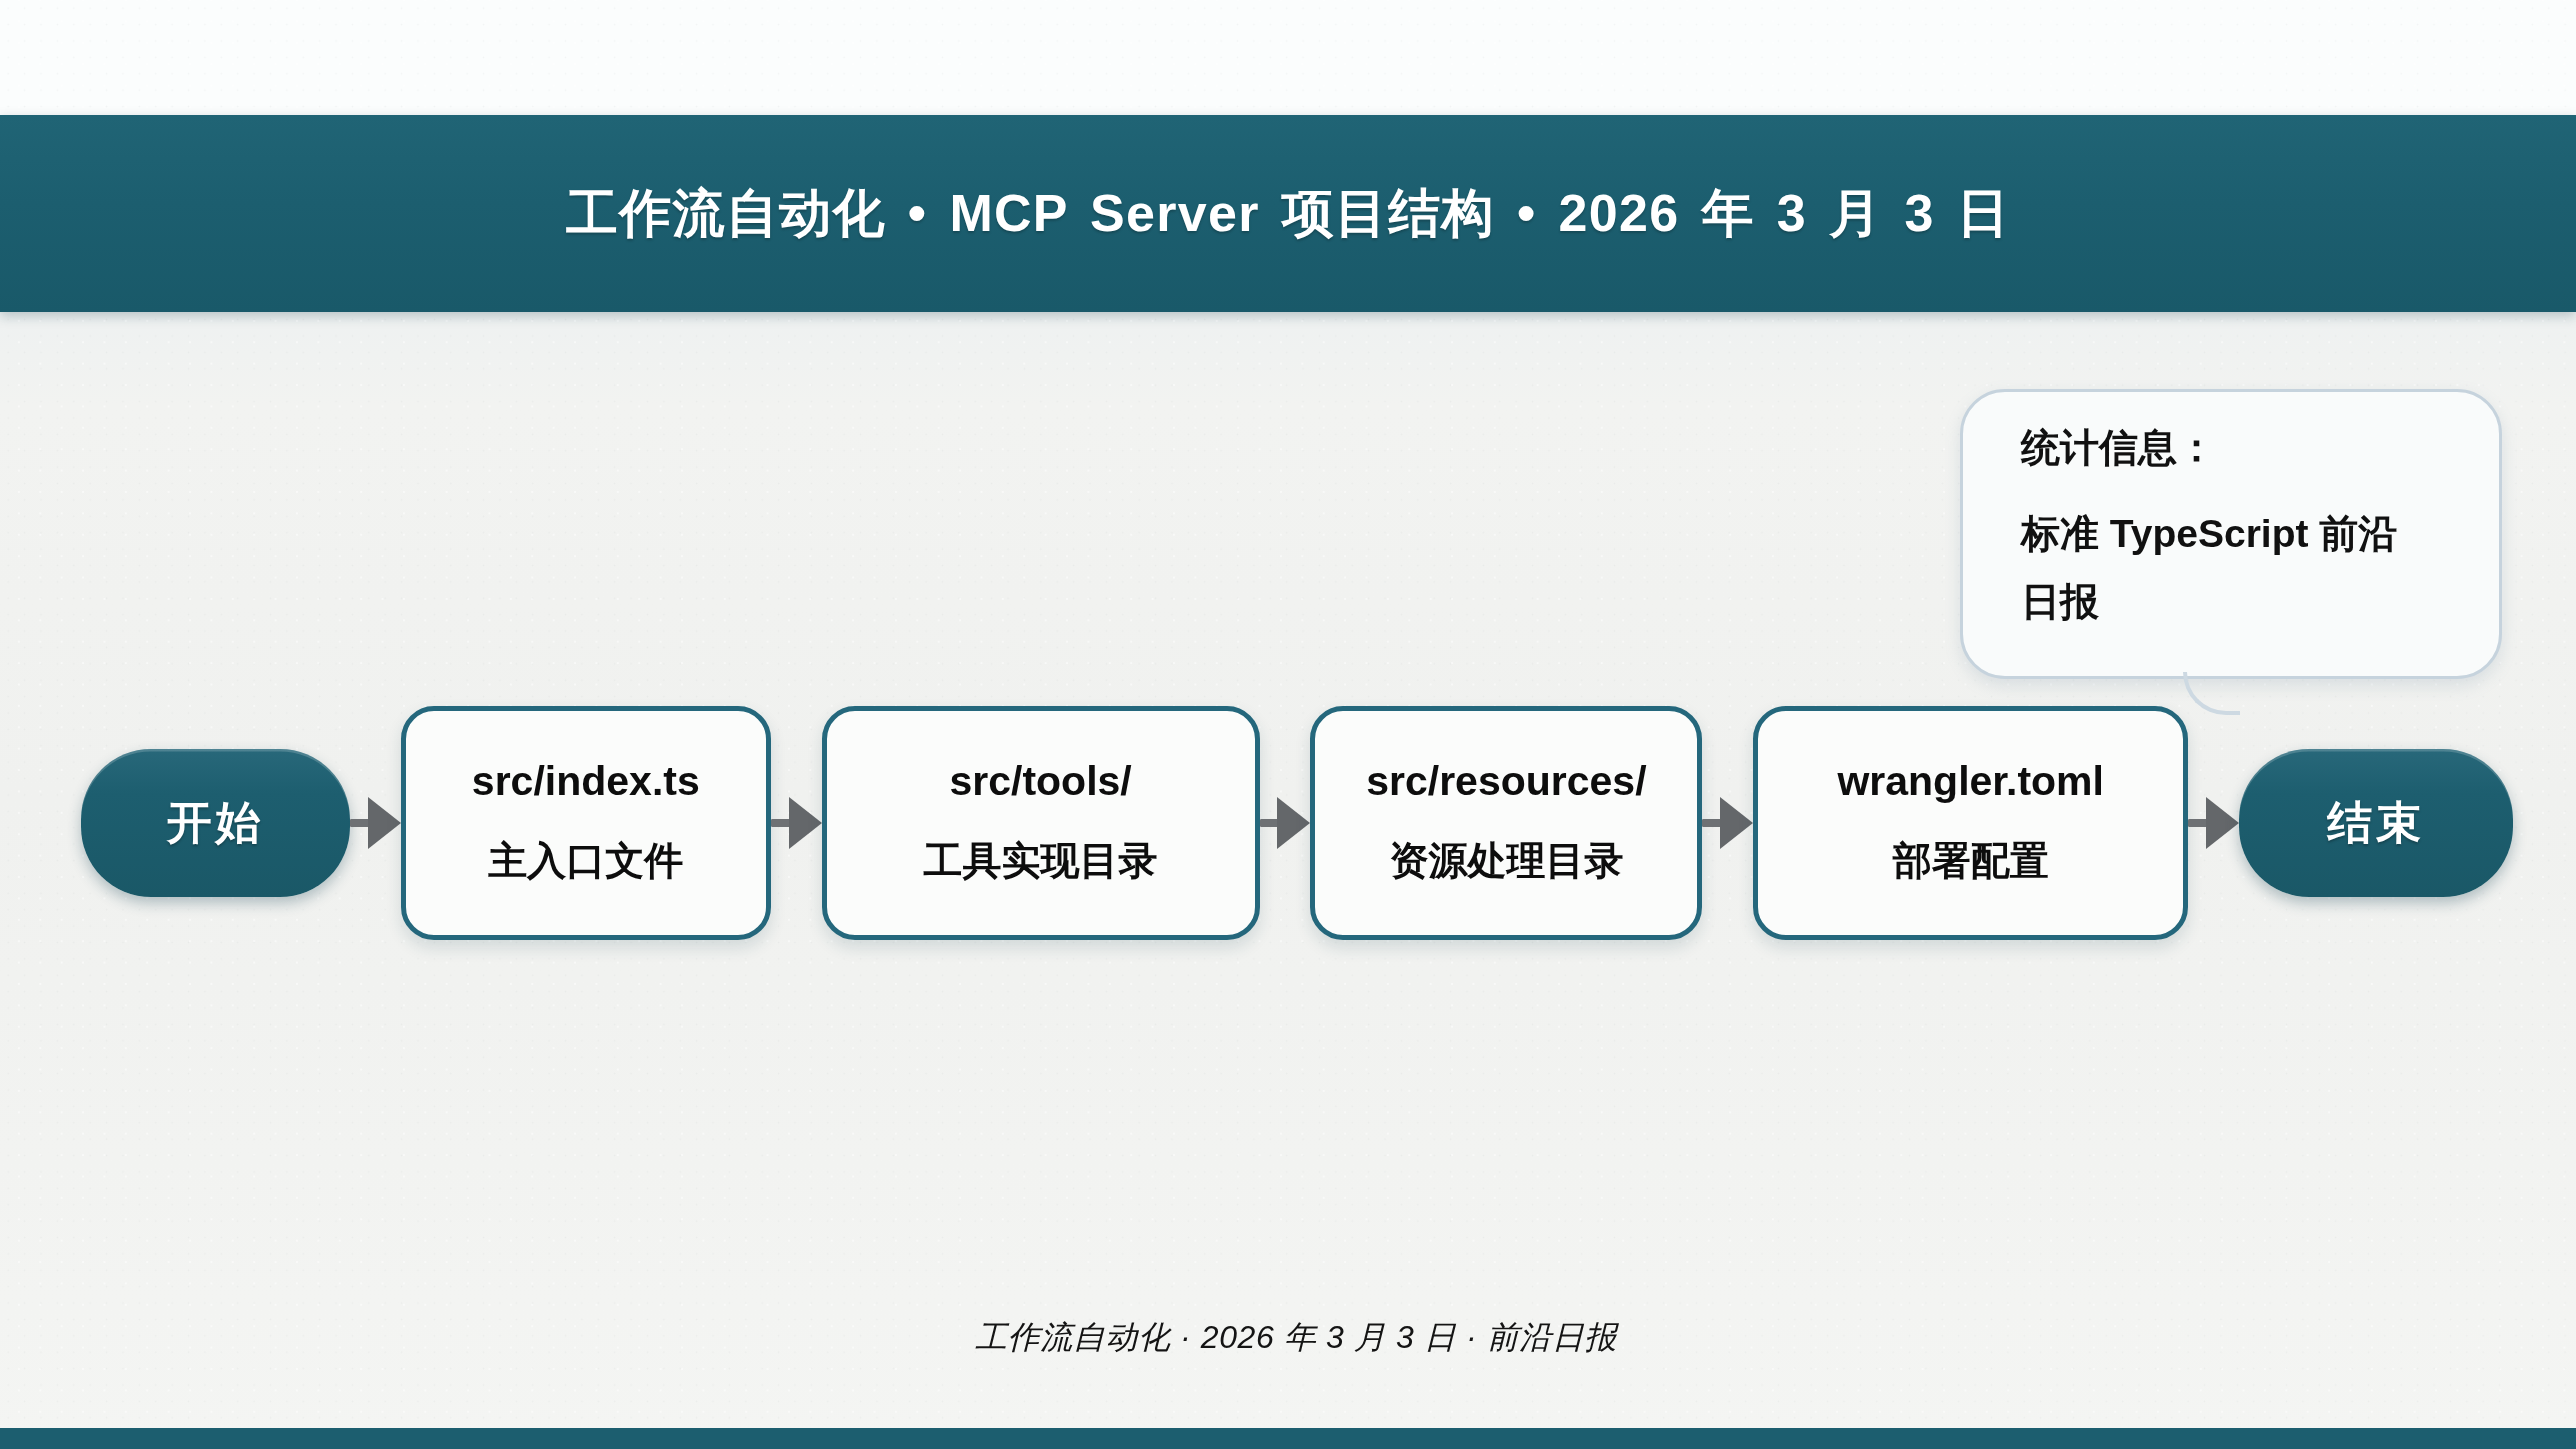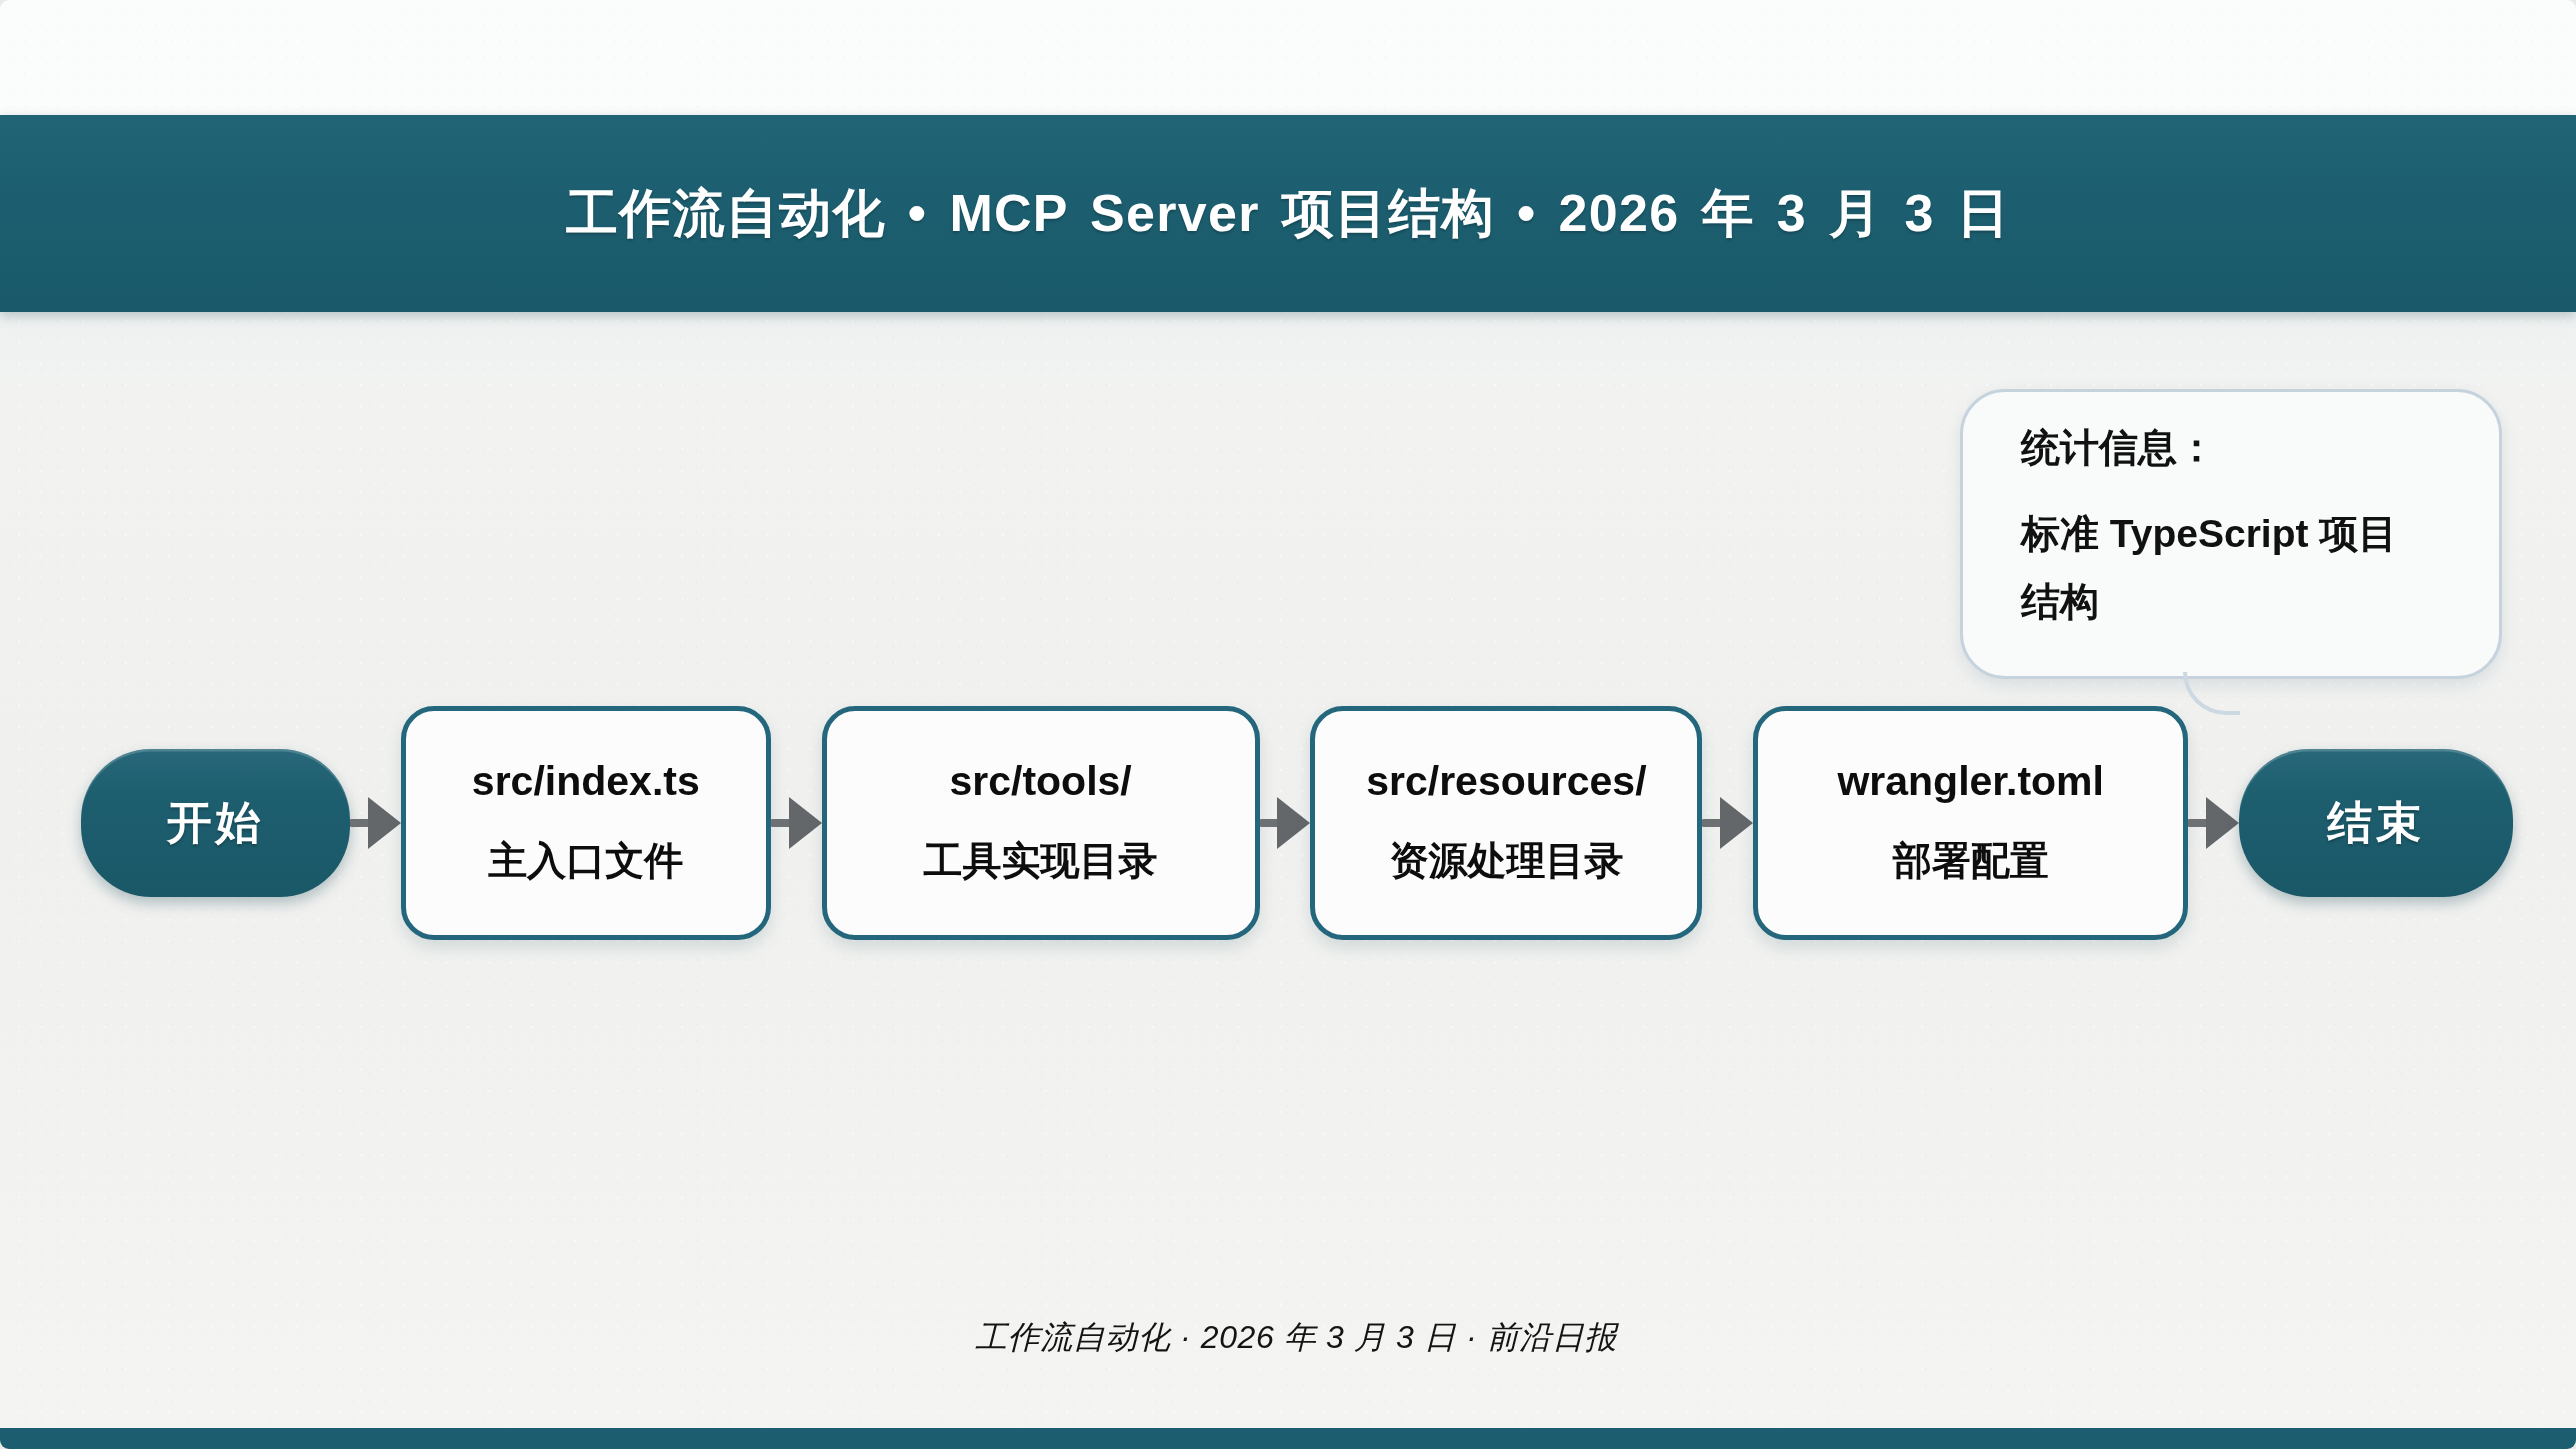--- a/index.html
+++ b/index.html
@@ -13,21 +13,20 @@
     width: 2576px;
     height: 1449px;
     overflow: hidden;
     background:
       linear-gradient(180deg,
         #fbfdfd 0%, #fbfdfd 7.9%,
         #eef1f1 8%, #eef1f1 21%,
         #f2f3f1 28%, #f0f1ef 55%,
         #f2f3f1 80%, #f4f5f3 100%);
     color: #131313;
-    border-radius: 9px;
   }
   
   .stage::before {
     content: "";
     position: absolute;
     inset: 0;
     background-image:
       radial-gradient(rgba(160,170,168,0.10) 0.9px, transparent 1px),
       radial-gradient(rgba(255,255,255,0.5) 0.9px, transparent 1px);
     background-size: 16.4px 16.4px, 21.4px 21.4px;
@@ -203,21 +202,21 @@
 <body>
 
 <div class="stage">
 
   <header class="header-bar">
     <div class="header-title">工作流自动化  •  MCP Server 项目结构  •  2026 年 3 月 3 日</div>
   </header>
 
   <aside class="callout">
     <div class="callout-title">统计信息：</div>
-    <div class="callout-body">标准 TypeScript 项目结构</div>
+    <div class="callout-body">标准 TypeScript 前沿日报</div>
     <div class="callout-tail"></div>
   </aside>
 
   <main class="flow">
 
     <div class="terminal t-start">
       <span class="terminal-label">开始</span>
     </div>
 
     <div class="arrow">

